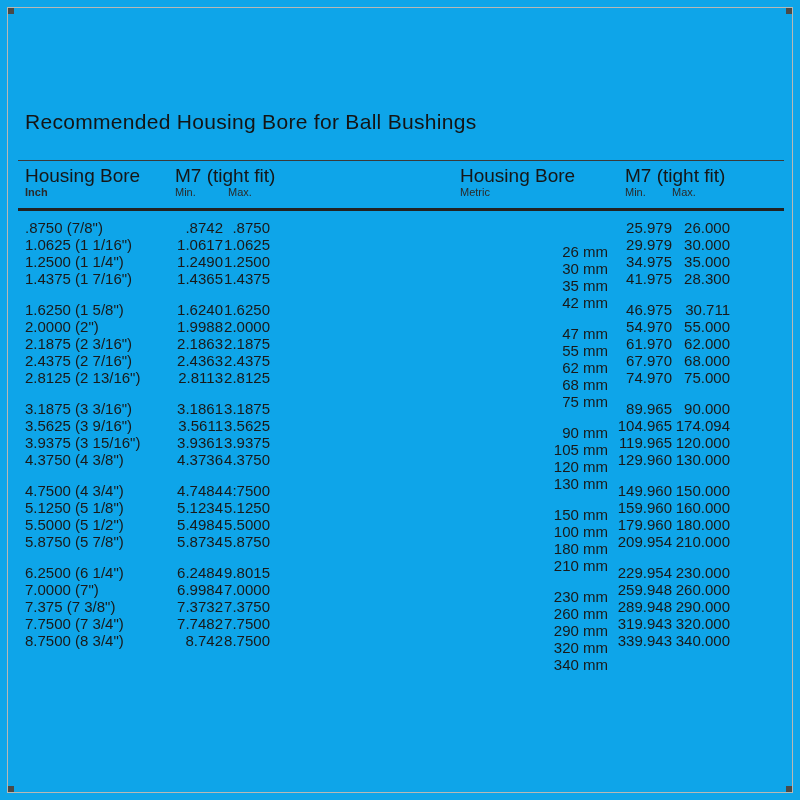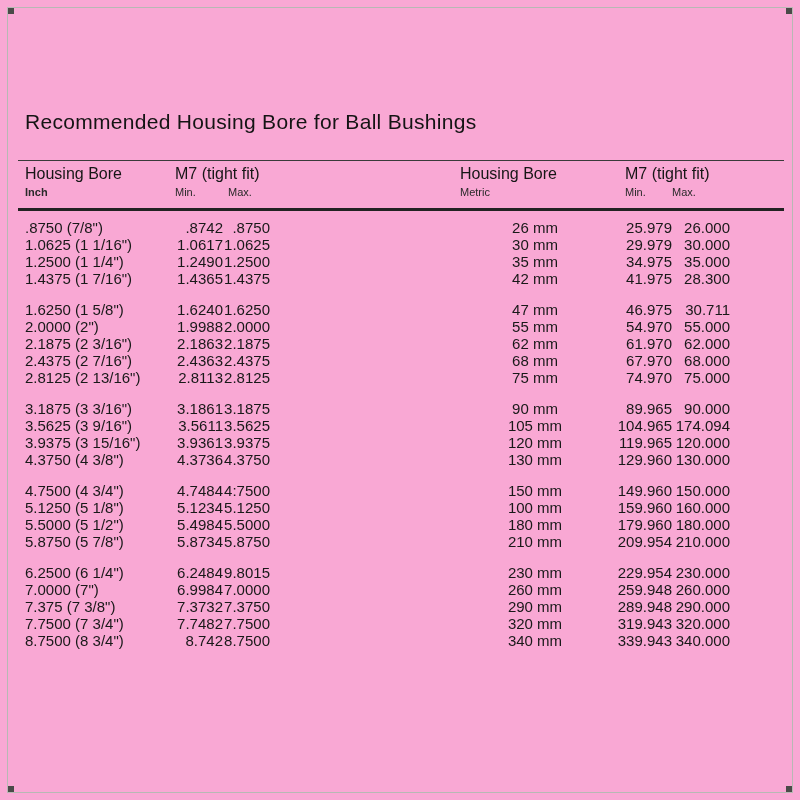--- a/index.html
+++ b/index.html
@@ -4,21 +4,21 @@
 <style>
   html, body {
     margin: 0;
     padding: 0;
     background: #ffffff;
   }
   #page {
     position: relative;
     width: 800px;
     height: 800px;
-    background: #f9a8d4;
+    background: #0ea5e9;
     font-family: "Liberation Sans", sans-serif;
     color: #1b1b1b;
     overflow: hidden;
   }
   .scan-frame {
     position: absolute;
     left: 7px; top: 7px; right: 7px; bottom: 7px;
     border: 1px solid #b8b8b4;
     pointer-events: none;
   }
@@ -54,21 +54,21 @@
     left: 18px; right: 16px;
     top: 208px;
     height: 3px;
     background: #222222;
   }
 
   .hdr {
     position: absolute;
     white-space: nowrap;
   }
-  .h-main { font-size: 16px; color: #161616; }
+  .h-main { font-size: 19px; color: #161616; }
   .h-sub  { font-size: 11px; color: #2a2a2a; }
 
   .hdr-hb-inch   { left: 25px;  top: 165px; }
   .hdr-inch      { left: 25px;  top: 186px; font-weight: bold; }
   .hdr-m7-left   { left: 175px; top: 165px; }
   .hdr-min-left  { left: 175px; top: 186px; }
   .hdr-max-left  { left: 228px; top: 186px; }
   .hdr-hb-metric { left: 460px; top: 165px; }
   .hdr-metric    { left: 460px; top: 186px; }
   .hdr-m7-right  { left: 625px; top: 165px; }
@@ -89,21 +89,21 @@
     grid-template-columns: 155px 48px 47px 190px 148px 64px 58px;
     height: 17px;
     line-height: 17px;
     font-size: 15px;
     white-space: nowrap;
     color: #191919;
   }
   .c-inch   { padding-left: 5px; text-align: left; }
   .c-num    { text-align: right; }
   .c-gap    { }
-  .c-metric { padding-left: 2px; text-align: center; }
+  .c-metric { padding-left: 2px; text-align: right; margin-top: 24px; }
 </style>
 </head>
 <body>
 
 <div id="page">
 
   <div class="scan-frame"></div>
   <div class="corner-mark corner-tl"></div>
   <div class="corner-mark corner-tr"></div>
   <div class="corner-mark corner-bl"></div>

